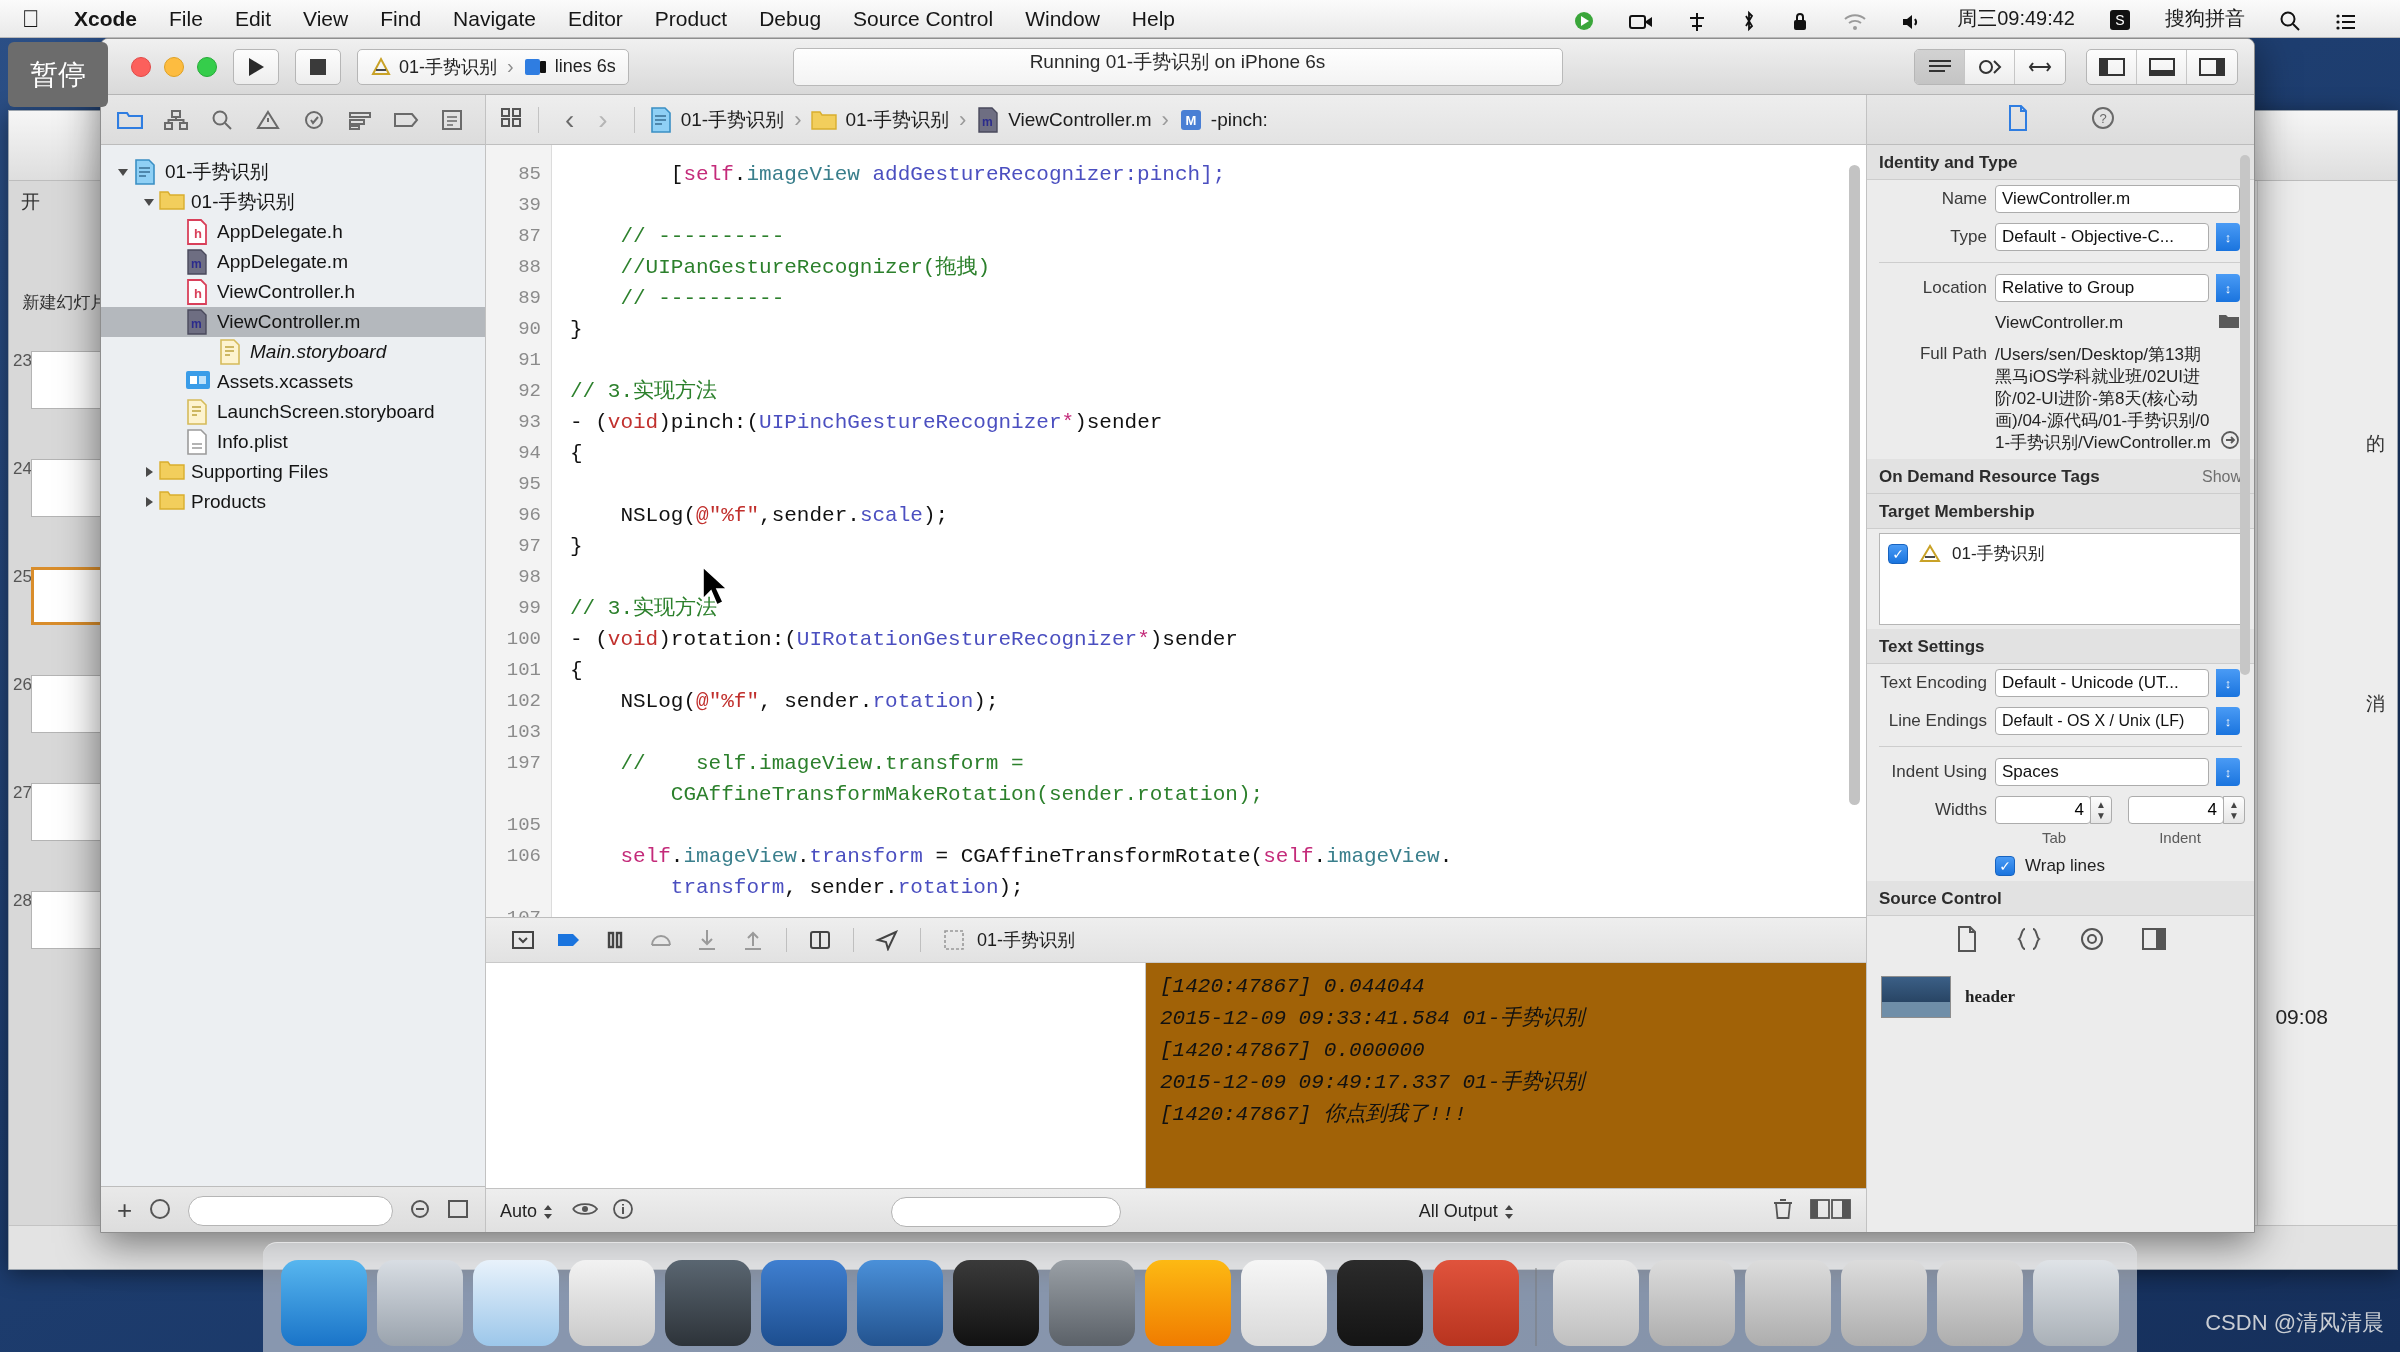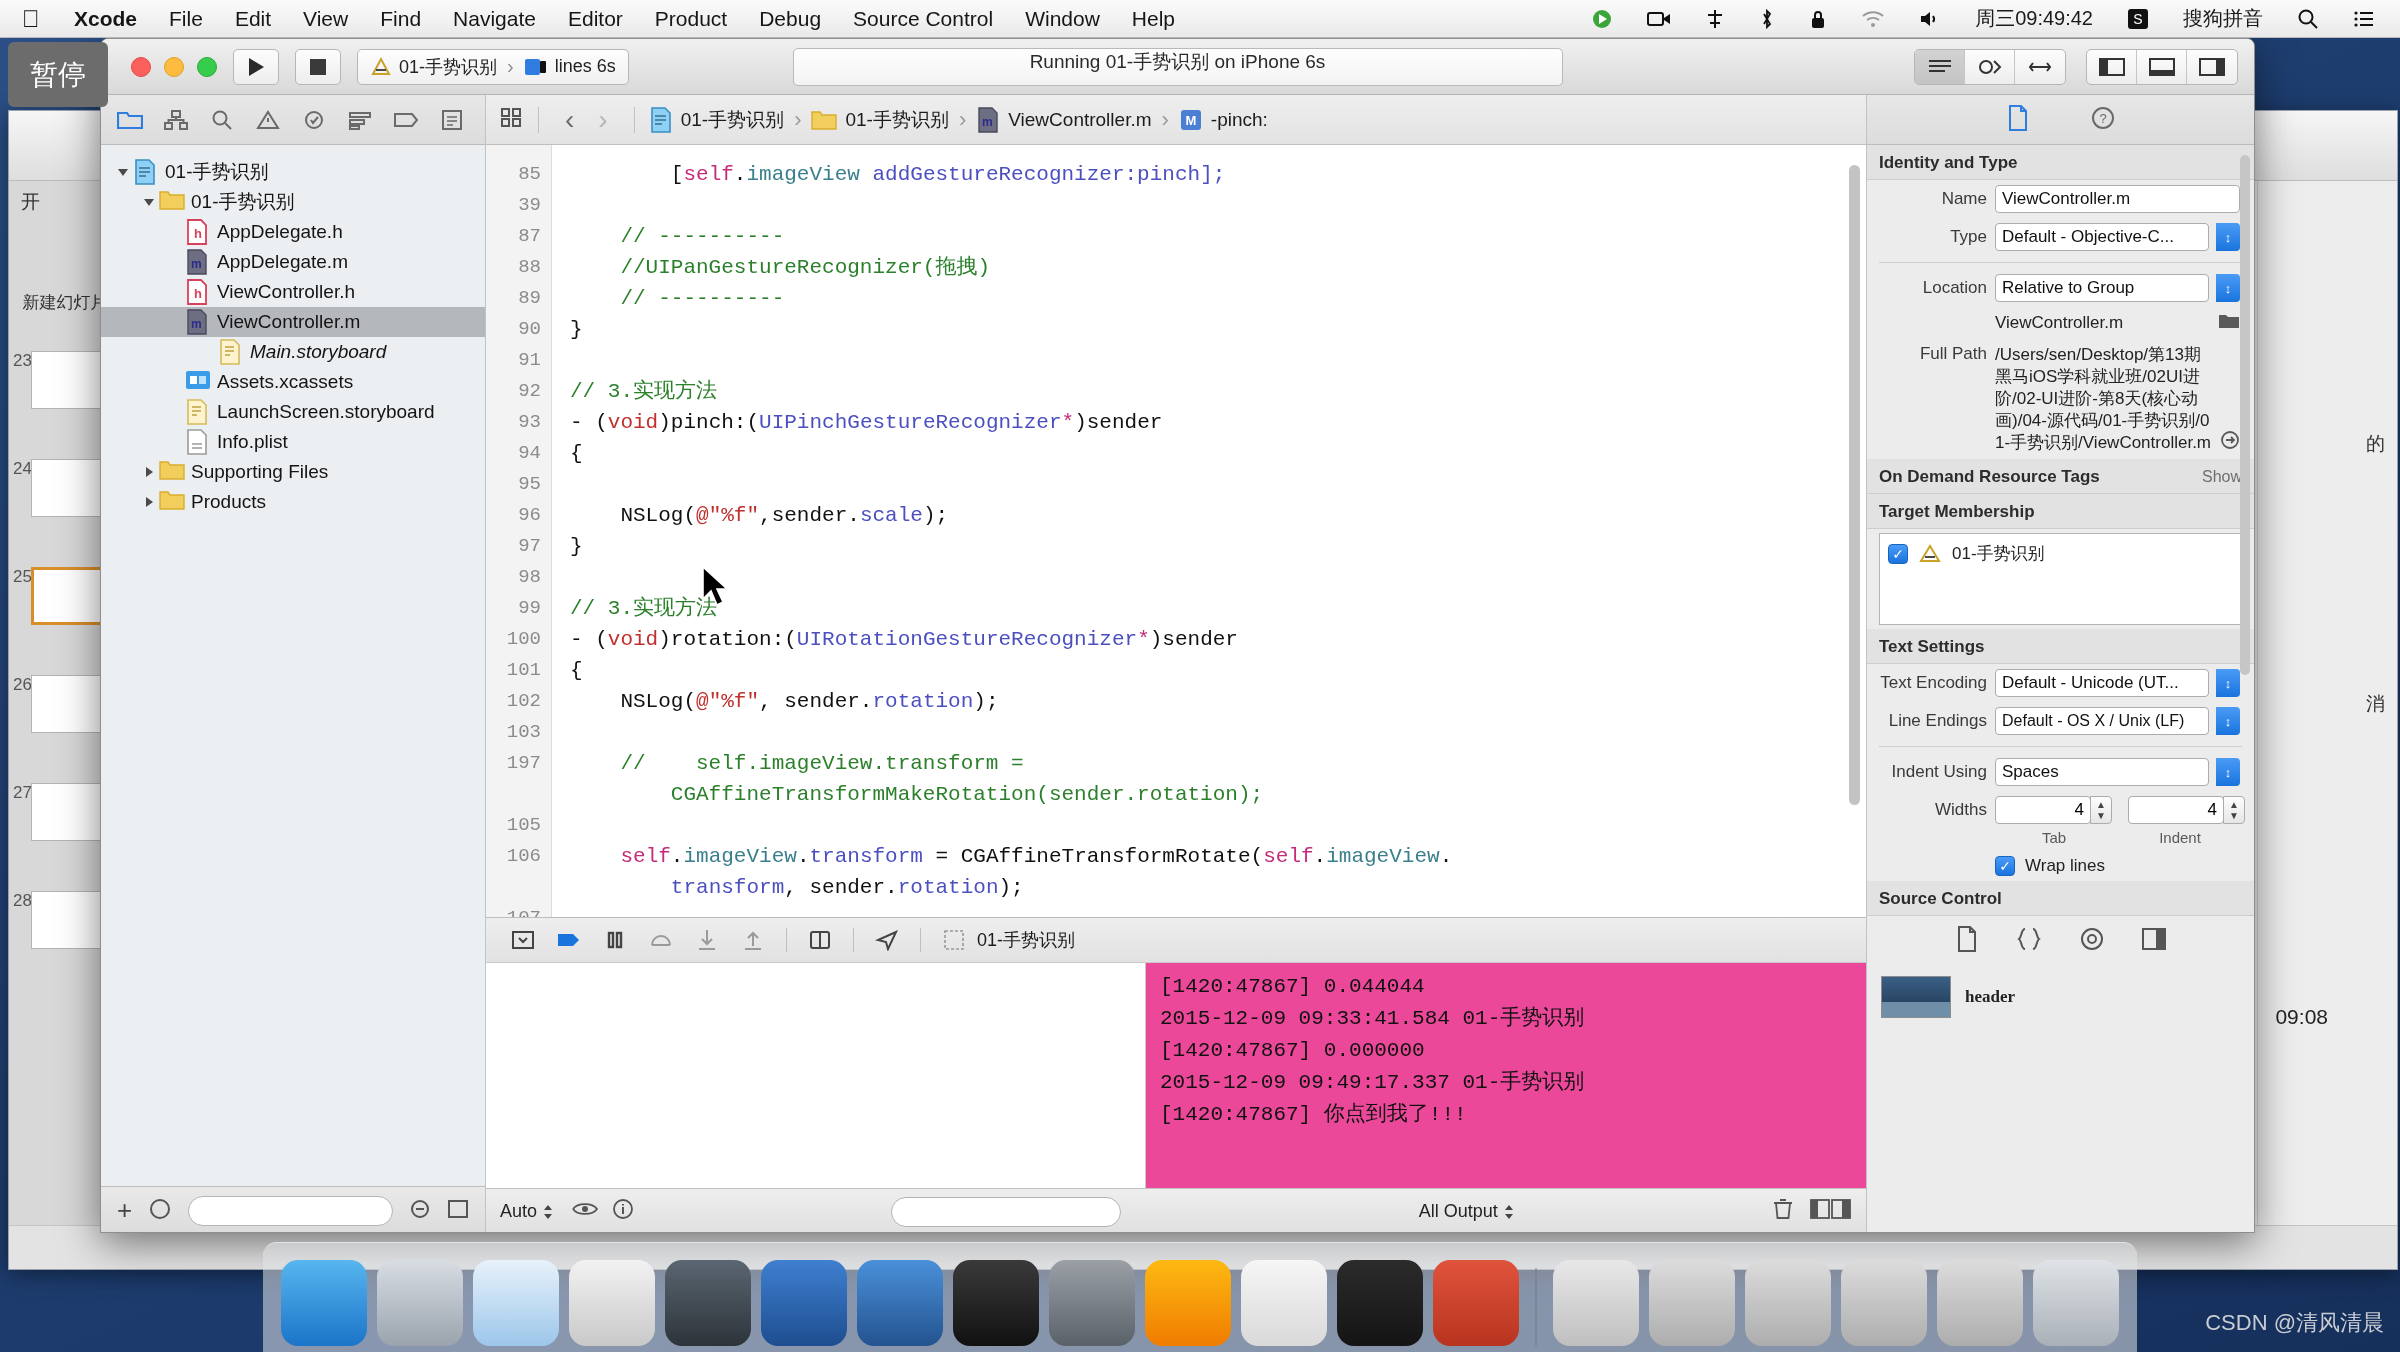--- a/index.html
+++ b/index.html
@@ -42,21 +42,21 @@
     display:flex; align-items:center;
     z-index: 60;
   }
   #menu-left { display:flex; align-items:center; height:100%; }
   .mb-item {
     font-size:21px; color:#161616; padding:0 16px; line-height:38px;
     white-space:nowrap;
   }
   .mb-item.apple { font-size:24px; padding:0 18px 0 22px; }
   .mb-item.bold { font-weight:bold; }
-  #menu-right { margin-left:auto; display:flex; align-items:center; padding-right:14px; gap:12px;}
+  #menu-right { margin-left:auto; display:flex; align-items:flex-end; padding-right:32px; gap:12px;}
   .mb-status { font-size:20px; color:#1a1a1a; padding:0 11px; white-space:nowrap; display:flex; align-items:center;}
   .mb-status svg { display:block; }
 
   
   #xcode {
     position:absolute; left:100px; top:38px; width:2155px; height:1195px;
     background:#ececec;
     border:1px solid #8e8e8e;
     border-radius:8px 8px 0 0;
     box-shadow: 0 10px 40px rgba(0,0,0,.5);
@@ -162,21 +162,21 @@
   
   #debug-bar {
     height:46px; display:flex; align-items:center; gap:0;
     background:linear-gradient(#eeeeee,#e2e2e2); border-top:1px solid #bdbdbd; border-bottom:1px solid #c9c9c9;
     padding:0 14px; font-size:18px; color:#1c1c1c;
   }
   .db-i { width:46px; height:46px; display:flex; align-items:center; justify-content:center;}
   .db-vl { width:1px; height:24px; background:#bfbfbf; margin:0 10px; }
   #debug-area { height:225px; display:flex; background:#ececec; }
   #dbg-left { width:660px; border-right:1px solid #c8c8c8; background:#fff;}
-  #dbg-right { flex:1; background:#ec4899; padding:8px 0 0 14px; overflow:hidden;}
+  #dbg-right { flex:1; background:#a16207; padding:8px 0 0 14px; overflow:hidden;font-style:italic;}
   .console-line {
     font-family:"Liberation Mono", monospace; font-size:21px; color:#111; line-height:32px; white-space:pre;
   }
   #dbg-footer {
     height:46px; display:flex; align-items:center;
     background:linear-gradient(#eeeeee,#e0e0e0); border-top:1px solid #c2c2c2; padding:0 14px; font-size:18px;
   }
   .ft-sel { display:flex; align-items:center; gap:5px; color:#232323; }
   #ft-search1 { width:230px; height:30px; background:#fff; border:1px solid #b4b4b4; border-radius:15px; margin:0 auto;}
 

